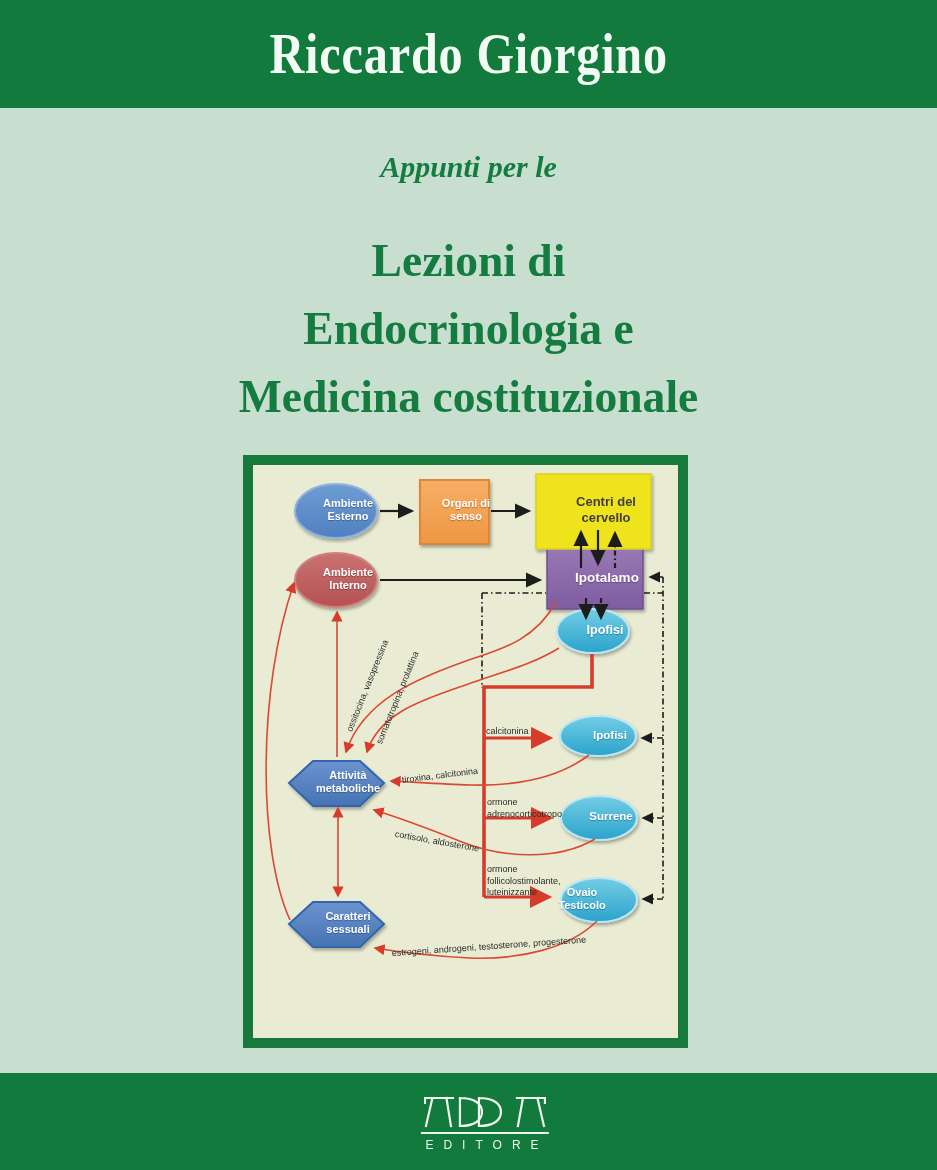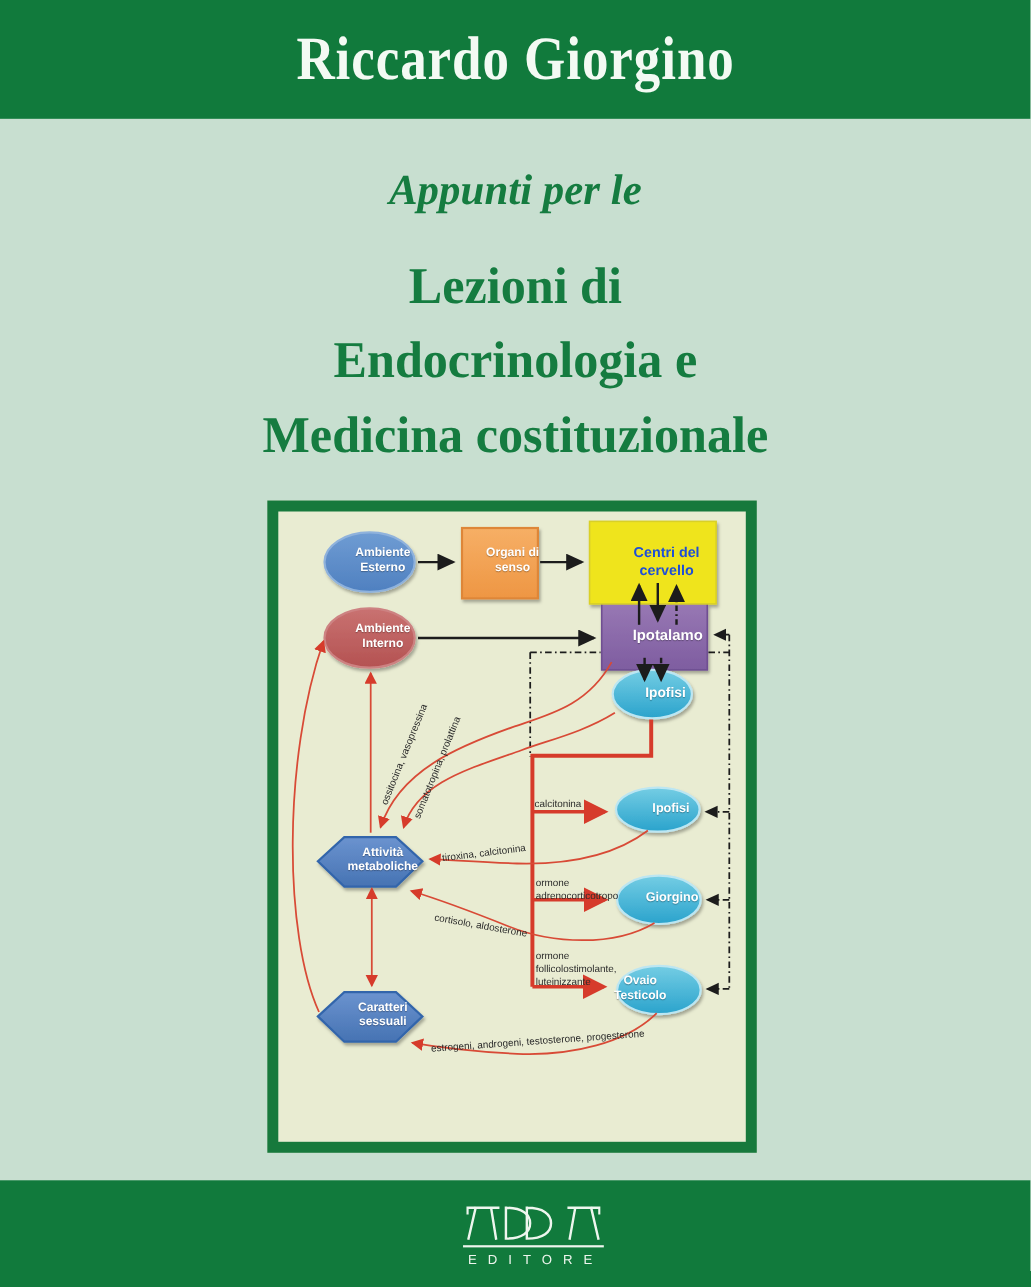--- a/index.html
+++ b/index.html
@@ -7,33 +7,33 @@
         font-family:"Liberation Sans",sans-serif;}
   
   .band{position:absolute;left:0;width:937px;background:#117a3c;}
   .band.top{top:0;height:108px;display:flex;align-items:center;justify-content:center;}
   .band.bottom{top:1073px;height:97px;}
   h1.author{margin:0;color:#f3faf3;font-family:"Liberation Serif",serif;font-weight:600;
             font-size:56px;letter-spacing:1px;transform:scaleX(.86);white-space:nowrap;}
   
   .series{position:absolute;left:0;top:150px;width:937px;text-align:center;
           font-family:"Liberation Serif",serif;font-style:italic;font-weight:600;
-          font-size:39px;color:#157c40;}
+          font-size:30px;color:#157c40;}
   .title{position:absolute;left:0;top:226px;width:937px;text-align:center;
          font-family:"Liberation Serif",serif;font-weight:700;font-size:47px;
          line-height:68px;color:#157c40;transform:scaleX(.97);}
   
   .panel{position:absolute;left:243px;top:455px;width:445px;height:593px;
          box-sizing:border-box;background:#e9ecd2;border:10px solid #17793c;z-index:1;}
   svg.diagram{position:absolute;left:0;top:0;width:937px;height:1170px;z-index:2;pointer-events:none;}
   
   .nl{position:absolute;z-index:3;transform:translate(-50%,-50%);text-align:center;
       color:#fff;font-weight:bold;font-size:11px;line-height:1.2;white-space:nowrap;
       text-shadow:0 1px 1px rgba(0,0,0,.3);margin-left:12px;}
-  .nl.dark{color:#1d4ed8;text-shadow:none;}
+  .nl.dark{color:#404040;text-shadow:none;}
   .el{position:absolute;z-index:3;color:#2b2b2b;font-size:9px;line-height:11.5px;white-space:nowrap;}
   .el.c{transform:translate(-50%,-50%);}
   .rot68{transform:translate(-50%,-50%) rotate(-68deg);}
   
   .logo{position:absolute;left:50%;top:1096px;transform:translateX(-50%);z-index:3;
         display:flex;flex-direction:column;align-items:center;margin-left:16px;}
   .logo-rule{width:128px;height:2px;background:#eef6ee;margin:4px 0 4px 0;}
   .editore{color:#eef6ee;font-size:12px;font-weight:500;letter-spacing:10px;
            text-indent:5px;white-space:nowrap;}
 </style>
@@ -159,21 +159,21 @@
     <div>Centri del</div>
     <div>cervello</div>
   </div>
   <div class="nl" style="left:336px;top:579px;">
     <div>Ambiente</div>
     <div>Interno</div>
   </div>
   <div class="nl" style="left:595px;top:578px;font-size:13.5px;">Ipotalamo</div>
   <div class="nl" style="left:593px;top:630px;font-size:12.5px;">Ipofisi</div>
   <div class="nl" style="left:598px;top:736px;font-size:11.5px;">Ipofisi</div>
-  <div class="nl" style="left:599px;top:817px;font-size:11.5px;">Giorgino</div>
+  <div class="nl" style="left:599px;top:817px;font-size:11.5px;">Surrene</div>
   <div class="nl" style="left:570px;top:899px;">
     <div>Ovaio</div>
     <div>Testicolo</div>
   </div>
   <div class="nl" style="left:336px;top:782px;">
     <div>Attività</div>
     <div>metaboliche</div>
   </div>
   <div class="nl" style="left:336px;top:923px;">
     <div>Caratteri</div>

